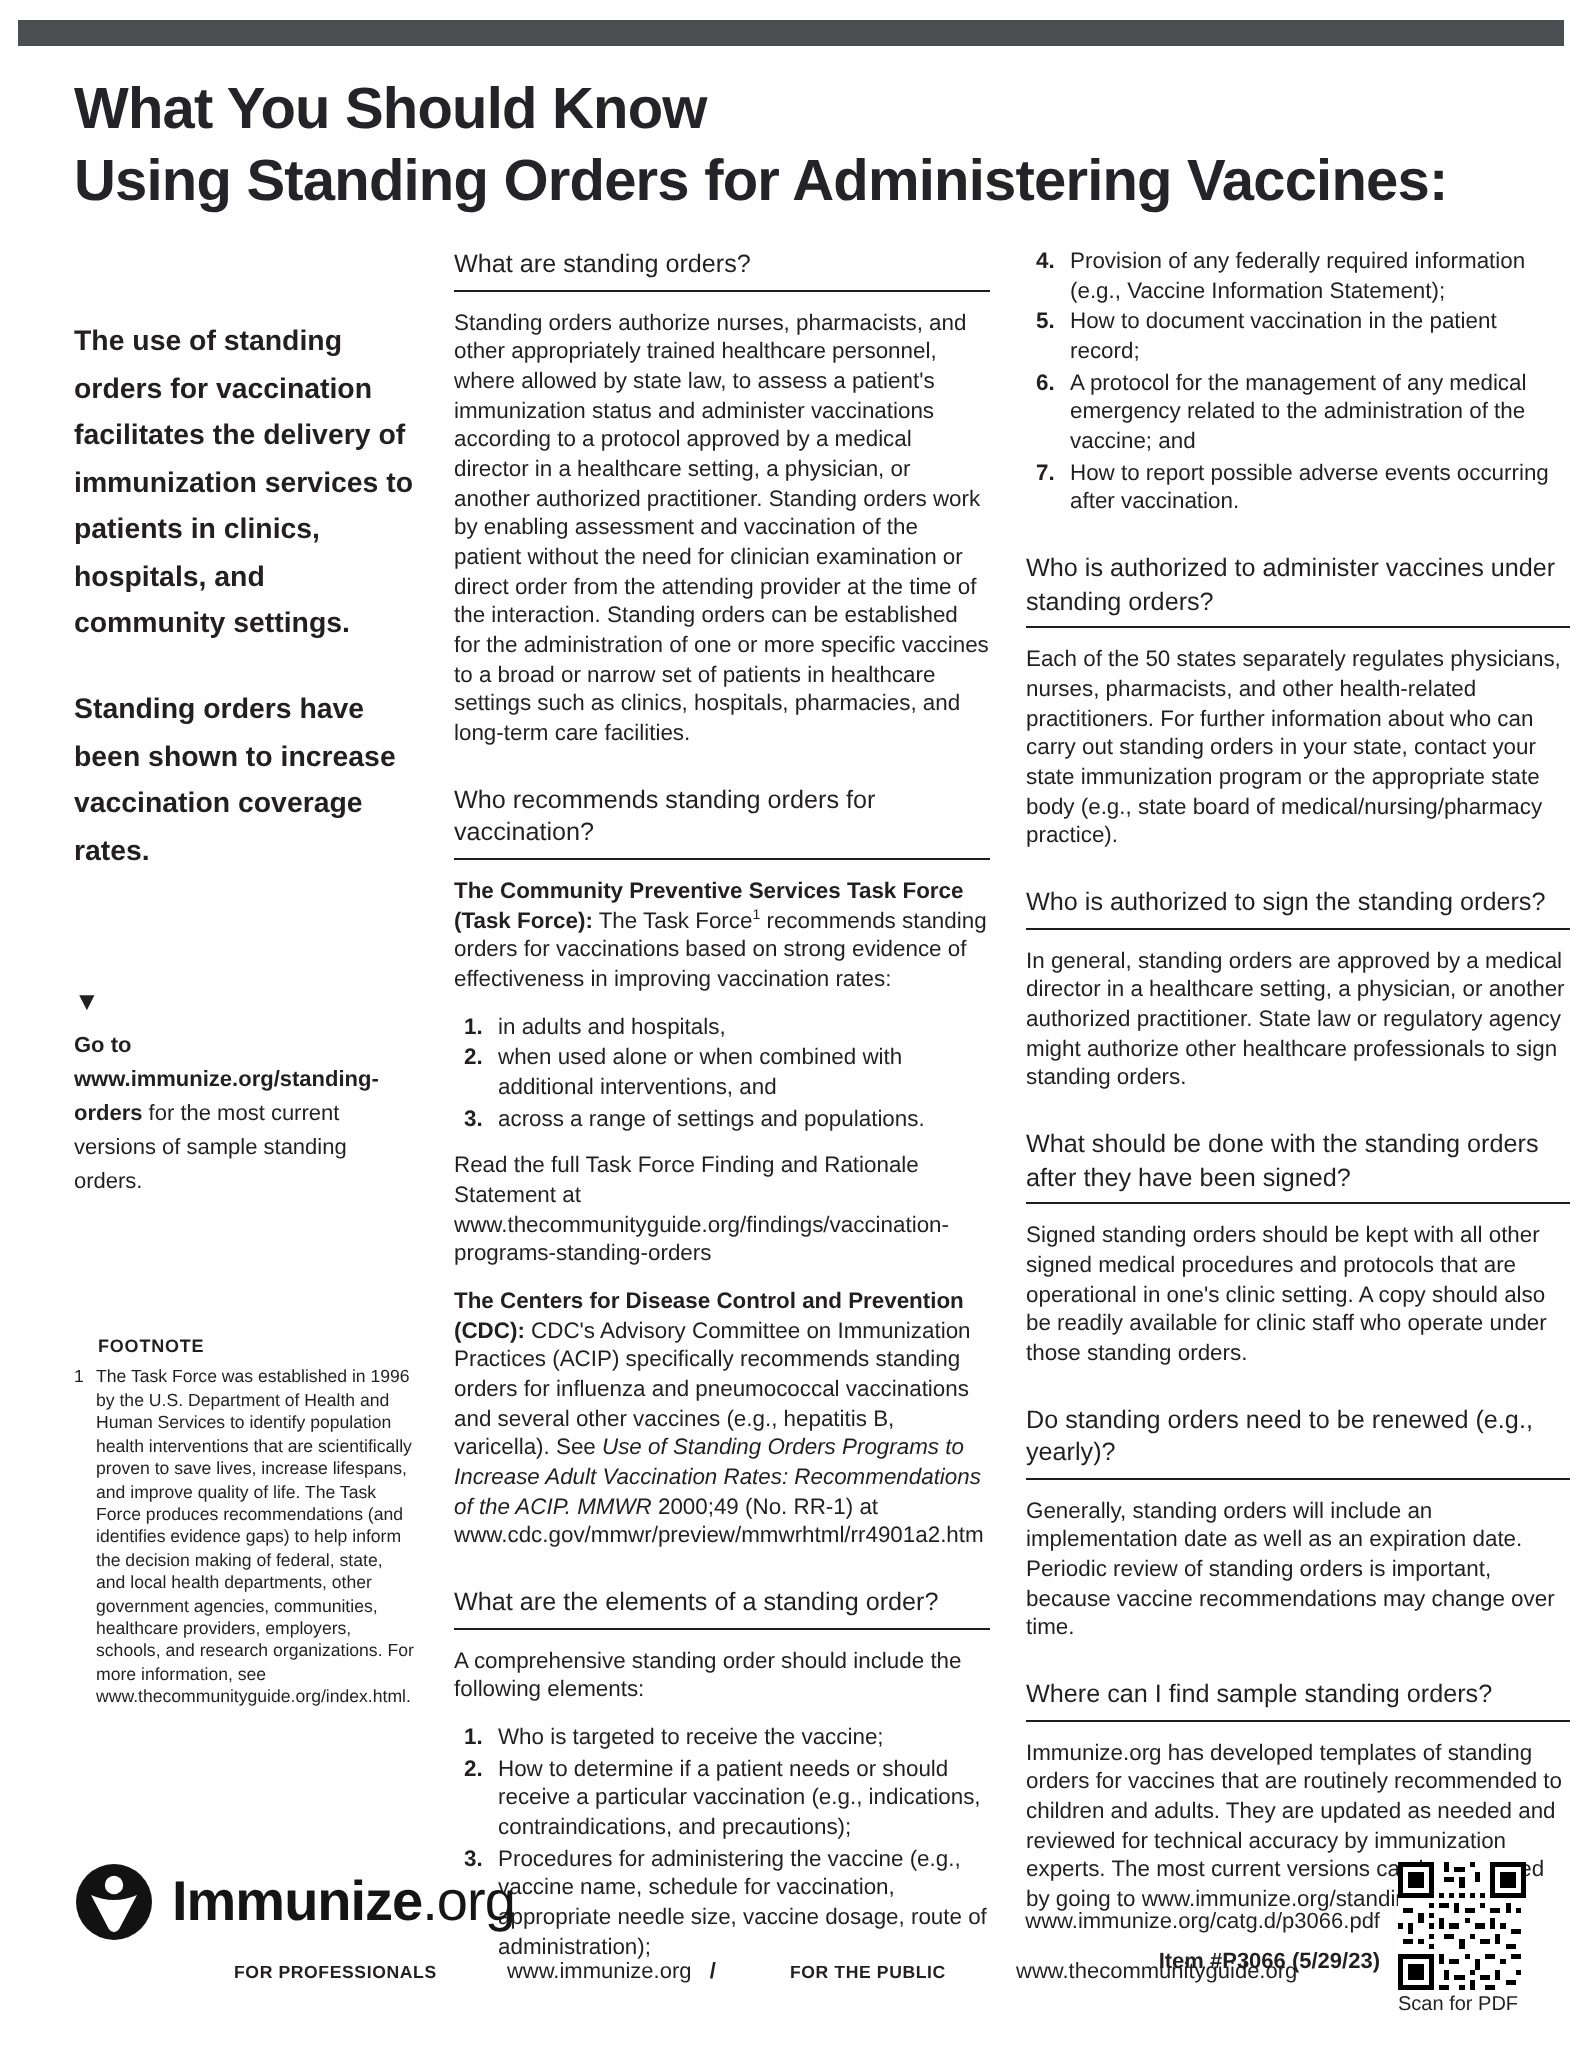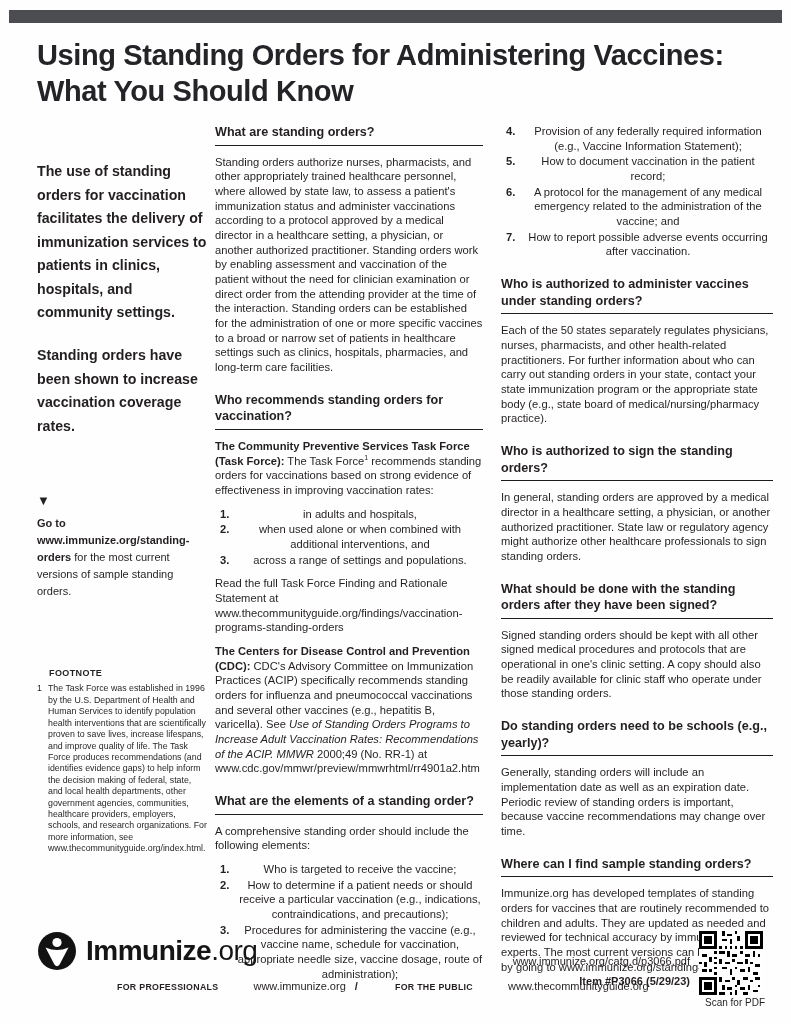--- a/index.html
+++ b/index.html
@@ -6,75 +6,75 @@
   html,body { background:#ffffff; }
   body { font-family:"Liberation Sans", sans-serif; color:#231f20; }
   .page { position:relative; width:791px; height:1024px; background:#fefefe; overflow:hidden; }
 
   .topbar { position:absolute; top:10px; left:9px; right:9px; height:13px; background:#4c4d51; }
 
   .title { position:absolute; top:38px; left:37px; right:28px; font-size:29px; font-weight:700;
            line-height:1.24; letter-spacing:-0.4px; color:#242428; }
 
   .columns { position:absolute; top:124px; left:37px; right:26px; display:flex; }
-  .col-left  { width:170px; margin-right:8px; flex:none; }
+  .col-left  { width:170px; margin-right:20px; flex:none; }
   .col-mid   { width:268px; margin-right:18px; flex:none; }
   .col-right { width:272px; flex:none; }
 
   
   .intro { font-size:14.2px; font-weight:700; line-height:1.66; margin-bottom:19px; }
   .intro-wrap { margin-top:36px; }
   .pointer { margin-top:56px; font-size:13px; line-height:1; }
   .goto { margin-top:8px; font-size:11px; line-height:1.55; }
   .goto-bold { font-weight:700; }
   .fn-label { margin:68px 0 5px 12px; font-size:9px; font-weight:700; letter-spacing:0.4px; }
   .footnote { display:flex; font-size:8.8px; line-height:1.3; }
   .fn-num { width:11px; flex:none; }
   .fn-text { flex:1; }
 
   
-  .qa-h { font-size:12.6px; font-weight:700; line-height:1.32; padding-bottom:4px;
+  .qa-h { font-size:12.6px; font-weight:400; line-height:1.32; padding-bottom:4px;
           border-bottom:1.6px solid #1c1c1e; margin:17px 0 9px 0; }
   .qa-h.first { margin-top:0; }
   .para { font-size:11.2px; line-height:1.31; margin-bottom:9px; }
   .b { font-weight:700;text-align:right; }
   .i { font-style:italic; }
   sup { font-size:7px; vertical-align:super; line-height:0; }
   .li { display:flex; font-size:11.2px; line-height:1.31; margin-left:5px; margin-bottom:1px; }
   .li .num { width:17px; flex:none; font-weight:700; }
-  .li .li-text { flex:1;text-align:center; }
+  .li .li-text { flex:1; }
   .list { margin-bottom:9px; }
 
   
   .footer { position:absolute; left:37px; right:26px; top:931px; height:85px; }
   .logo-row { display:flex; align-items:center; }
   .logo-icon { width:40px; height:40px; flex:none; margin-right:9px; }
   .brand { font-size:28px; letter-spacing:-0.5px; color:#151515; }
   .brand .bold { font-weight:700; }
   .tagline { margin:9px 0 0 52px; font-size:11px; white-space:nowrap; }
   .tag-label { font-size:8.8px; font-weight:700; letter-spacing:0.3px; margin-right:4px;padding-left:28px; }
   .tag-url { margin-right:6px;padding-left:28px; }
   .tag-sep { margin-right:6px; font-weight:700; }
   .footer-right { position:absolute; right:0; top:0; display:flex; align-items:flex-start; }
   .fr-text { text-align:right; margin-top:21px; margin-right:9px; font-size:11px; line-height:1.8; }
   .fr-line2 { font-weight:700; }
-  .qr-wrap { text-align:right; width:66px; }
+  .qr-wrap { text-align:left; width:66px; }
   .qr-wrap svg { display:block; }
   .scan { font-size:10px; margin-top:2px; }
 </style>
 </head>
 <body>
 
 <div class="page">
 
   <div class="topbar"></div>
 
   <div class="title">
+    <div>What You Should Know</div>
     <div>Using Standing Orders for Administering Vaccines:</div>
-    <div>What You Should Know</div>
   </div>
 
   <div class="columns">
 
     <div class="col-left">
       <div class="intro-wrap">
         <p class="intro">The use of standing orders for vaccination facilitates the delivery of immunization services to patients in clinics, hospitals, and community settings.</p>
         <p class="intro">Standing orders have been shown to increase vaccination coverage rates.</p>
       </div>
       <div class="pointer">▼</div>
@@ -155,21 +155,21 @@
 
       <h2 class="qa-h">Who is authorized to administer vaccines under standing orders?</h2>
       <p class="para">Each of the 50 states separately regulates physicians, nurses, pharmacists, and other health-related practitioners. For further information about who can carry out standing orders in your state, contact your state immunization program or the appropriate state body (e.g., state board of medical/nursing/pharmacy practice).</p>
 
       <h2 class="qa-h">Who is authorized to sign the standing orders?</h2>
       <p class="para">In general, standing orders are approved by a medical director in a healthcare setting, a physician, or another authorized practitioner. State law or regulatory agency might authorize other healthcare professionals to sign standing orders.</p>
 
       <h2 class="qa-h">What should be done with the standing orders after they have been signed?</h2>
       <p class="para">Signed standing orders should be kept with all other signed medical procedures and protocols that are operational in one's clinic setting. A copy should also be readily available for clinic staff who operate under those standing orders.</p>
 
-      <h2 class="qa-h">Do standing orders need to be schools (e.g., yearly)?</h2>
+      <h2 class="qa-h">Do standing orders need to be renewed (e.g., yearly)?</h2>
       <p class="para">Generally, standing orders will include an implementation date as well as an expiration date. Periodic review of standing orders is important, because vaccine recommendations may change over time.</p>
 
       <h2 class="qa-h">Where can I find sample standing orders?</h2>
       <p class="para">Immunize.org has developed templates of standing orders for vaccines that are routinely recommended to children and adults. They are updated as needed and reviewed for technical accuracy by immunization experts. The most current versions can be accessed by going to www.immunize.org/standing-orders.</p>
     </div>
   </div>
 
   <div class="footer">
     <div class="logo-row">
       <span class="logo-icon">

